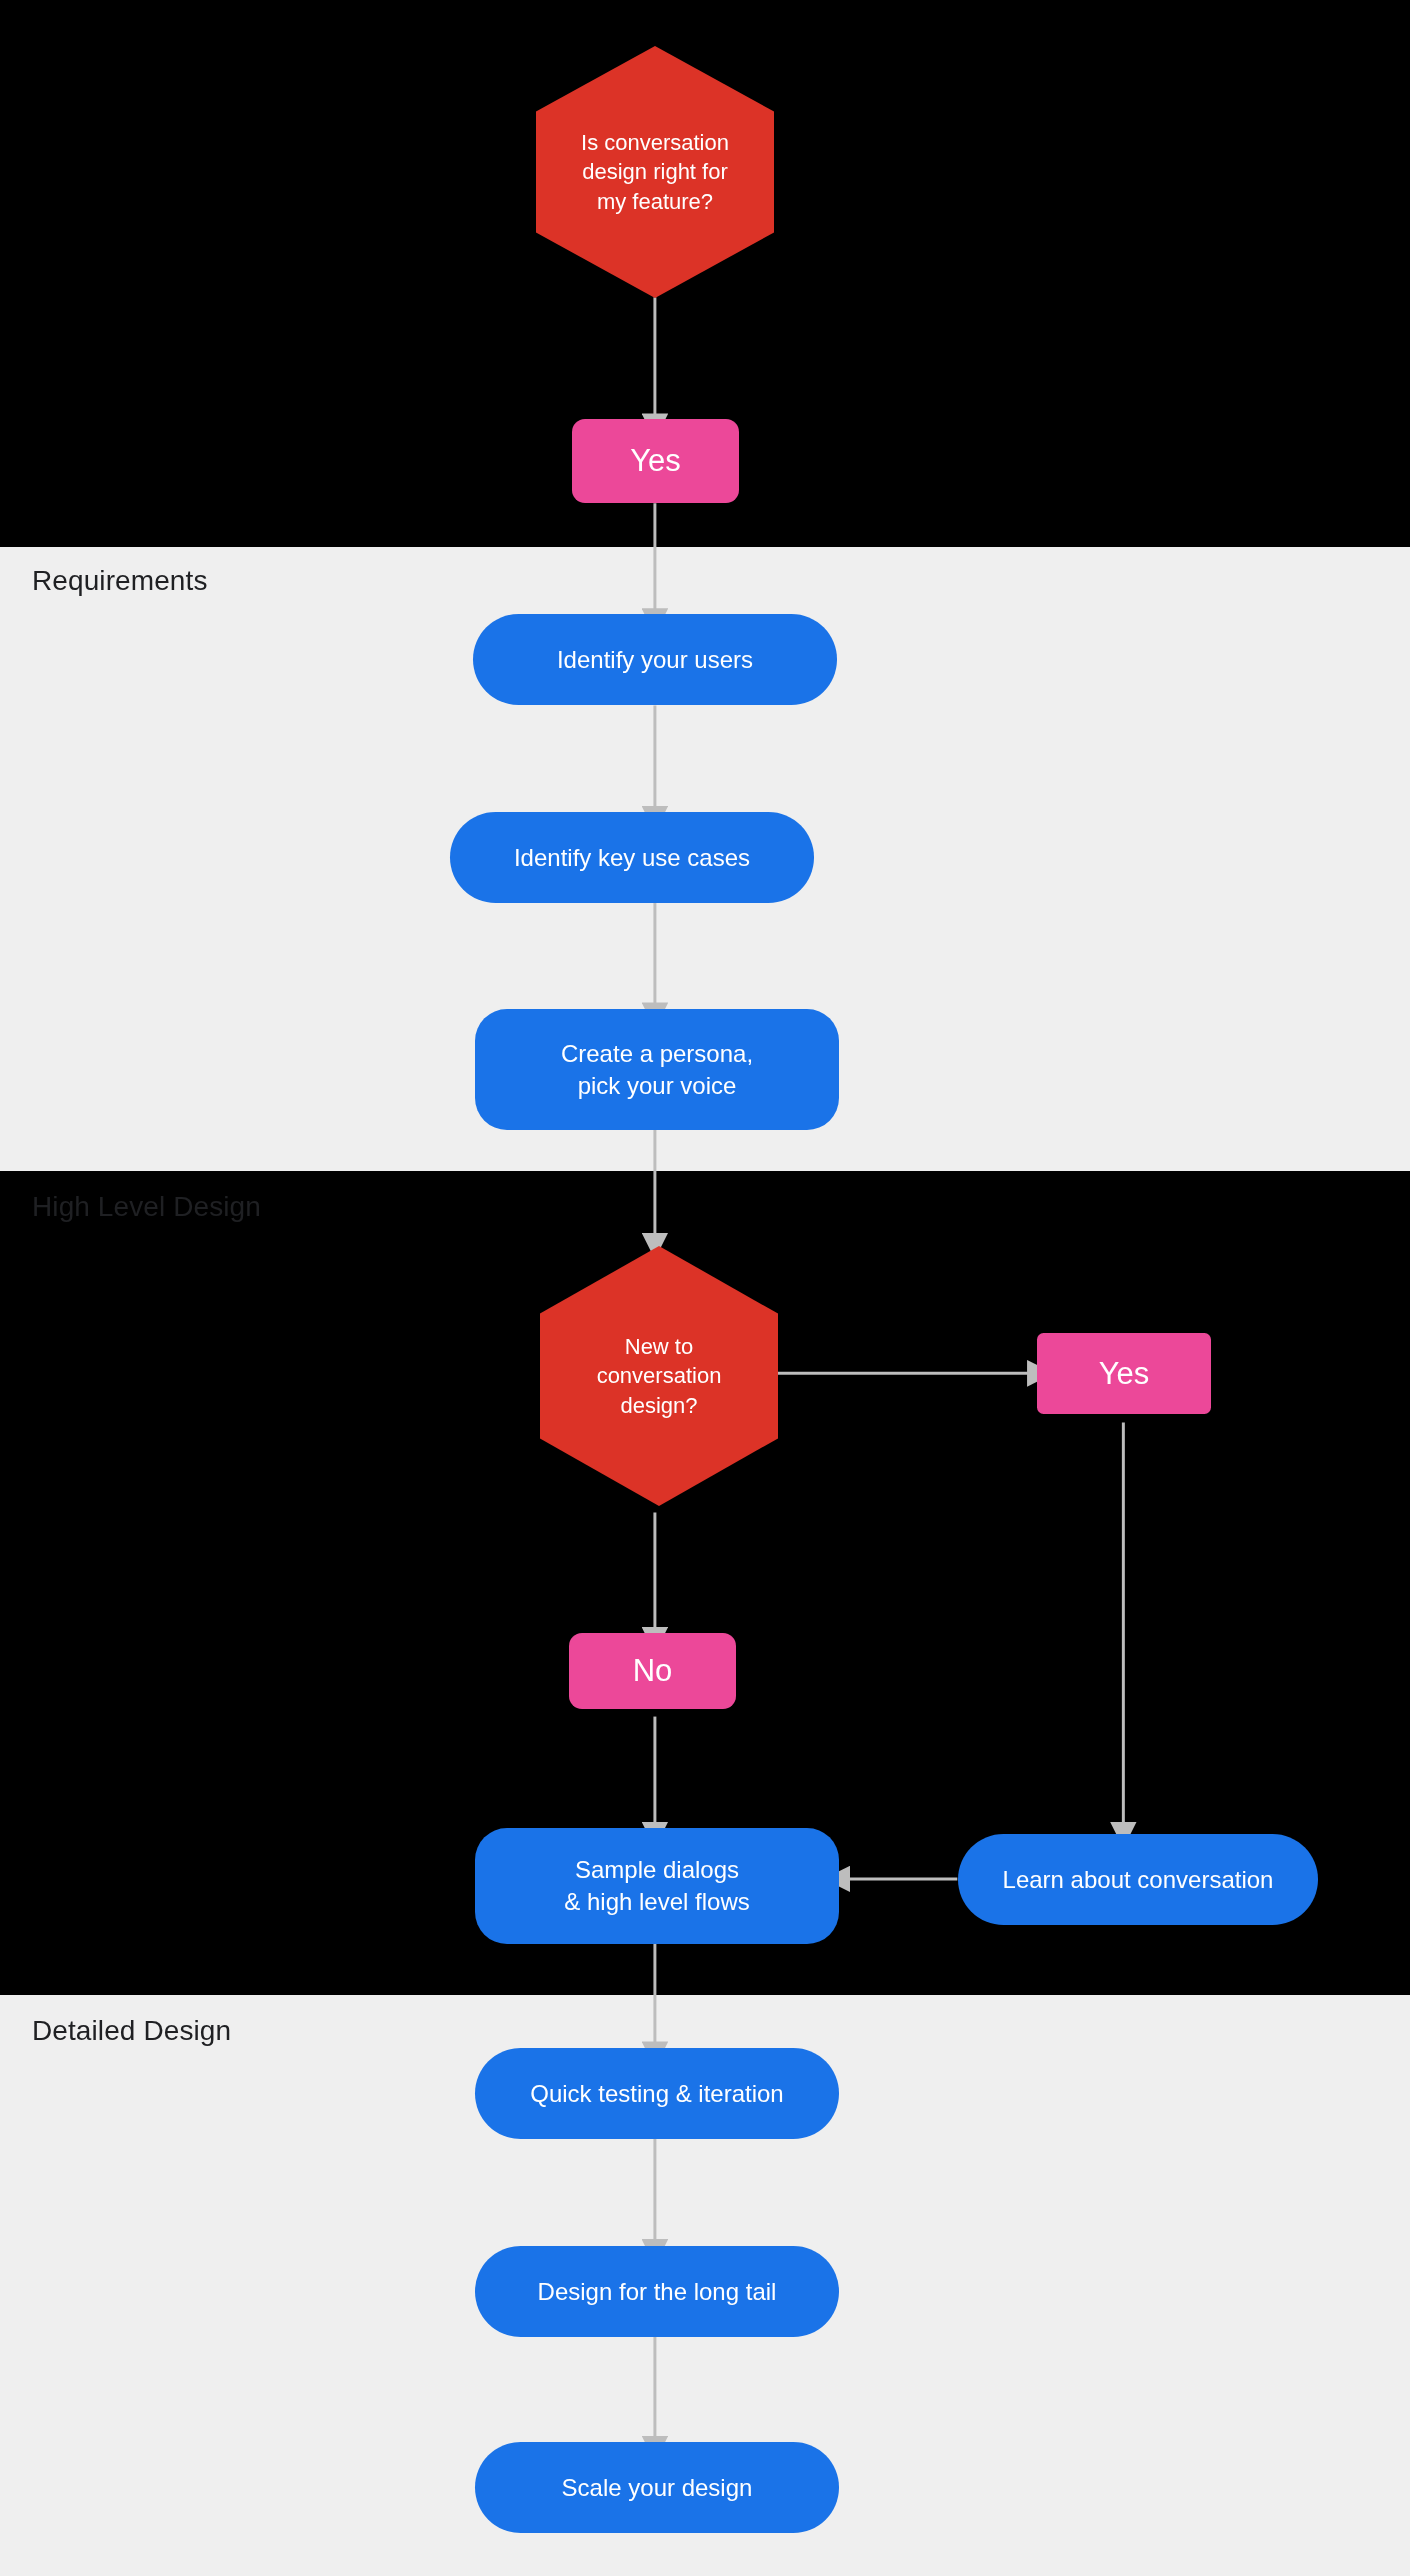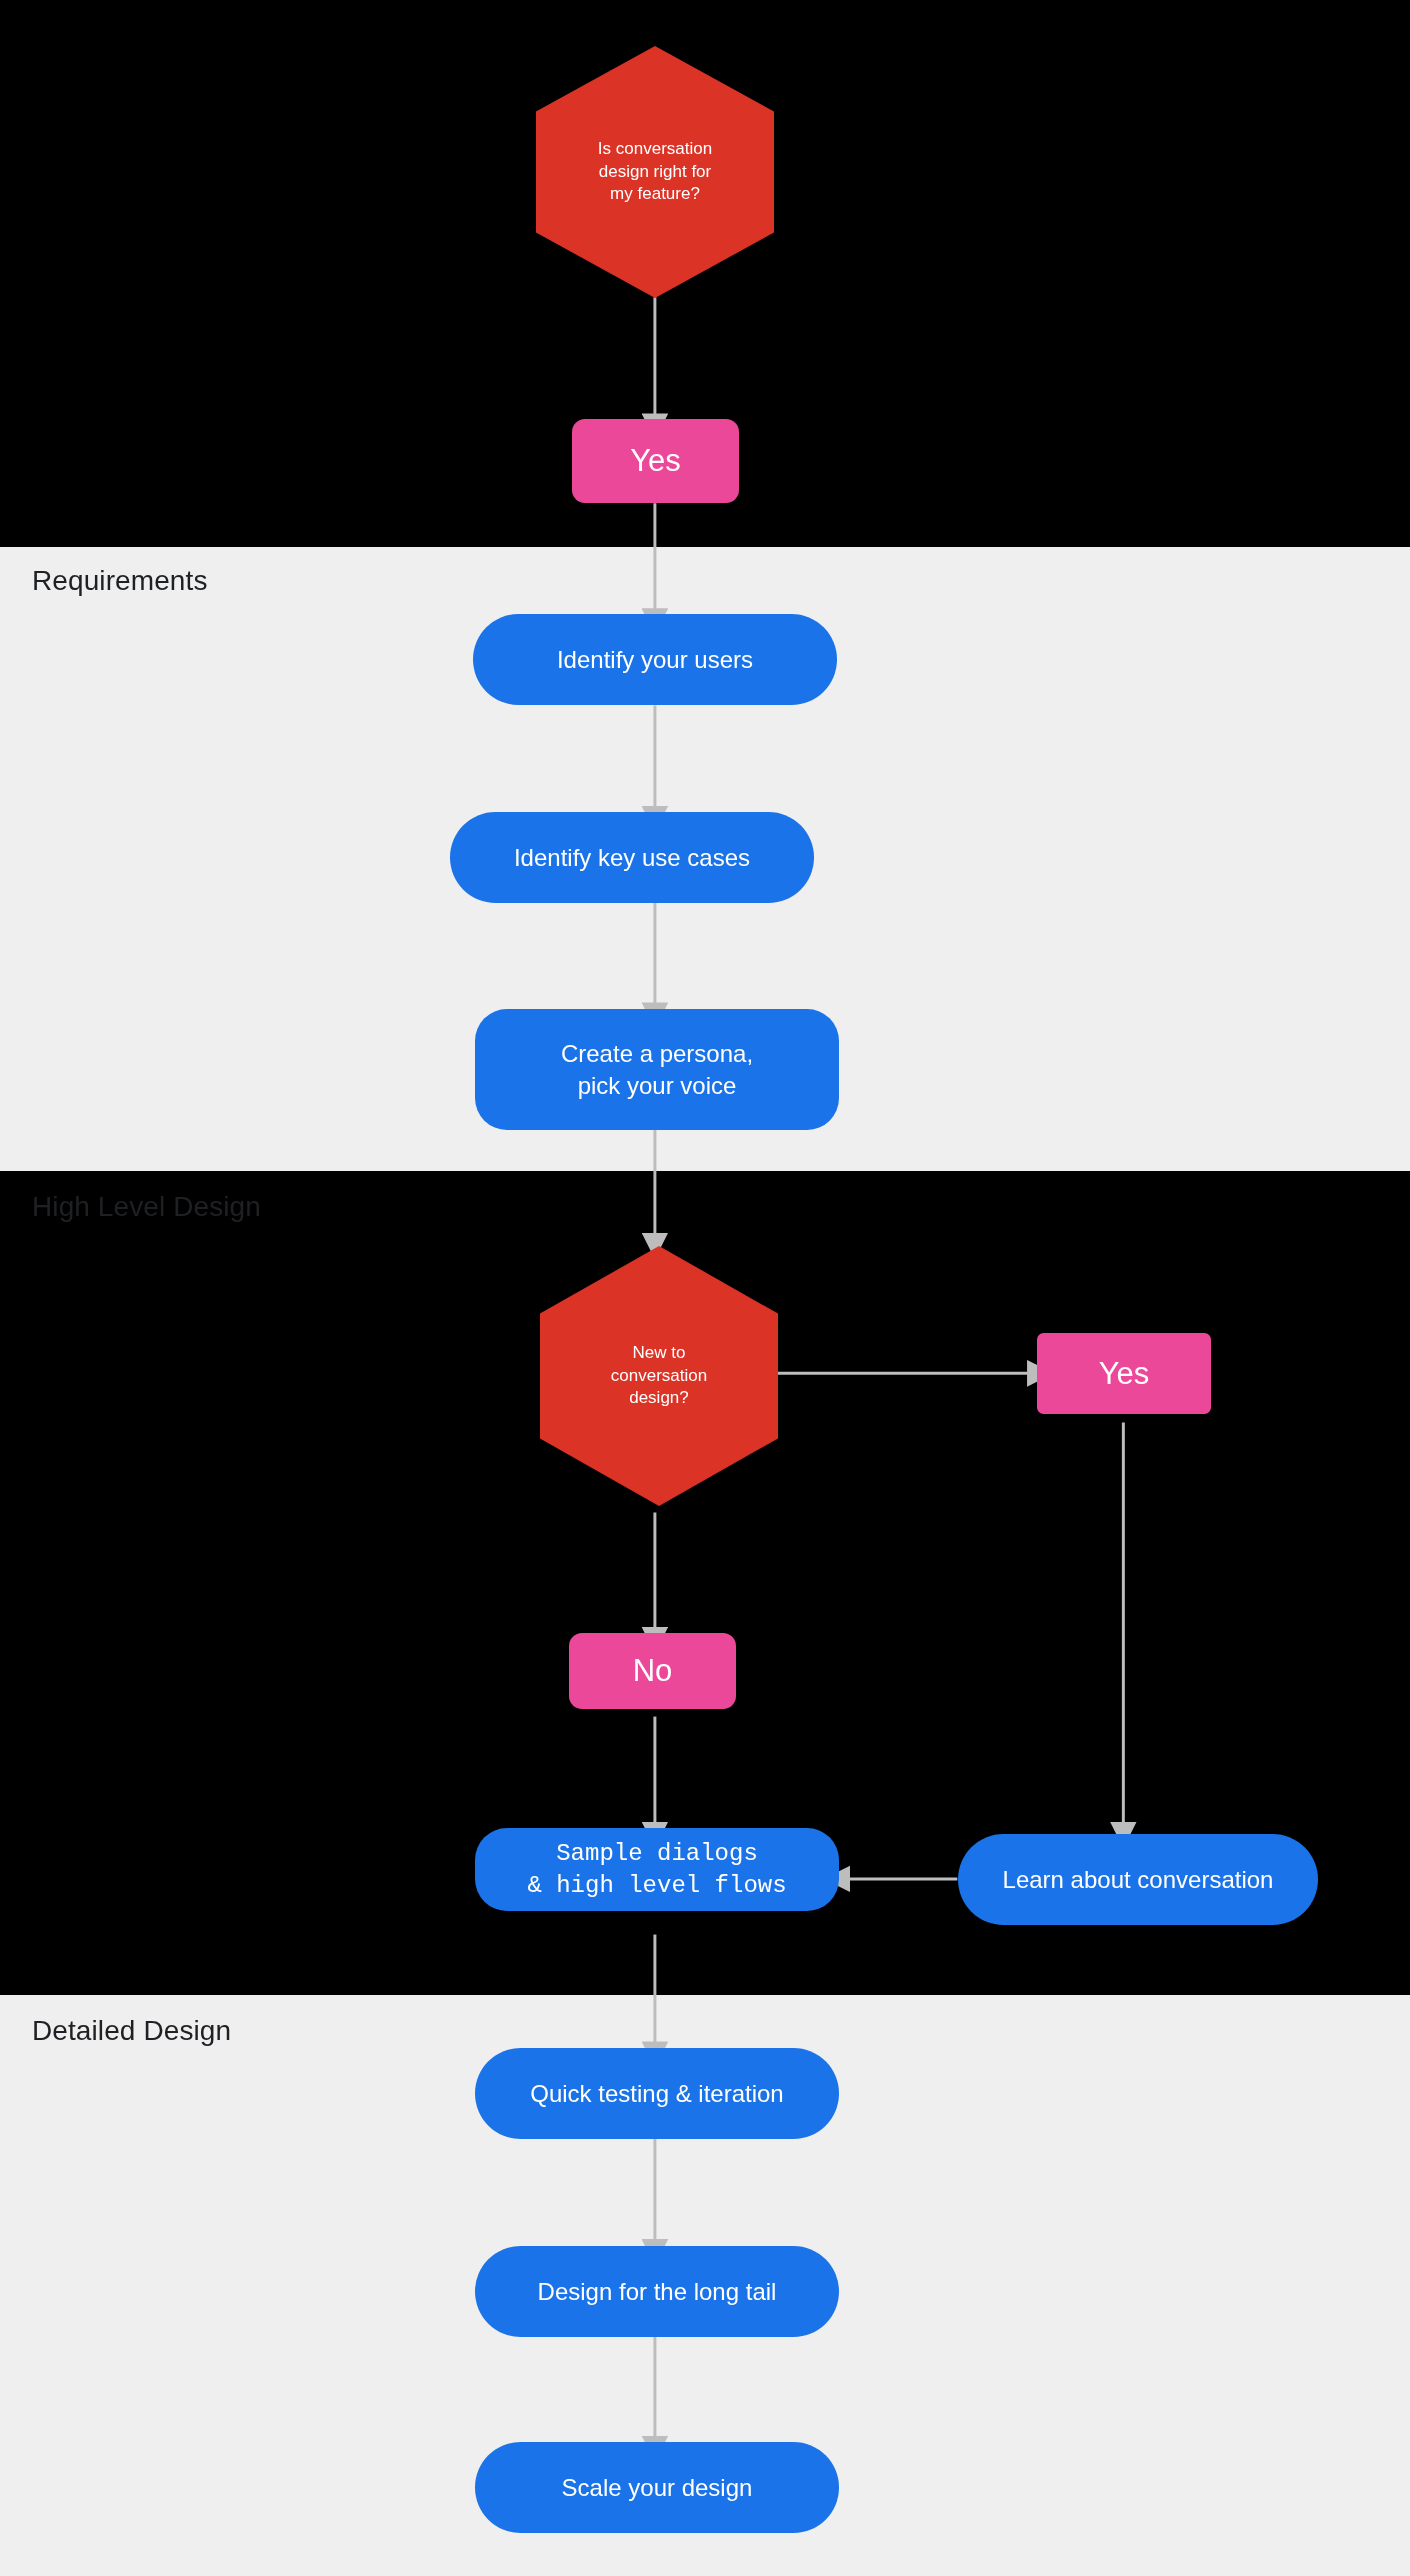--- a/index.html
+++ b/index.html
@@ -55,21 +55,21 @@
     justify-content: center;
     text-align: center;
     color: #ffffff;
     box-sizing: border-box;
     line-height: 1.33;
   }
 
   .node.hex {
     background: #dc3327;
     clip-path: polygon(50% 0%, 100% 26%, 100% 74%, 50% 100%, 0% 74%, 0% 26%);
-    font-size: 17px;
+    font-size: 22px;
     padding: 0 29px;
   }
 
   .node.green {
     background: #ec4899;
     font-size: 31px;
   }
 
   .node.blue {
     background: #1a73e8;
@@ -160,21 +160,21 @@
   </div>
 
   <div class="node green r-md" style="left:569px; top:1633px; width:167px; height:76px;">
     <span class="lbl">No</span>
   </div>
 
   <div class="node blue r-pill" style="left:958px; top:1834px; width:360px; height:91px;">
     <span class="lbl">Learn about conversation</span>
   </div>
 
-  <div class="node blue r-lg" style="left:475px; top:1828px; width:364px; height:83px;font-family:Liberation Mono, monospace;">
+  <div class="node blue r-lg" style="left:475px; top:1828px; width:364px; height:116px;">
     <span>
       <span class="lbl">Sample dialogs</span>
       <span class="lbl">&amp; high level flows</span>
     </span>
   </div>
 
   <div class="node blue r-pill" style="left:475px; top:2048px; width:364px; height:91px;">
     <span class="lbl">Quick testing &amp; iteration</span>
   </div>
 

